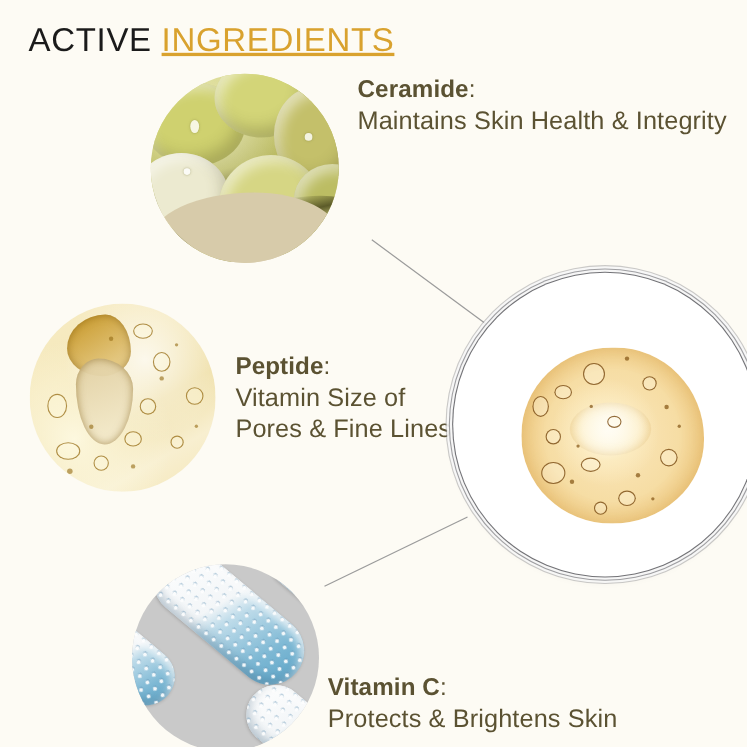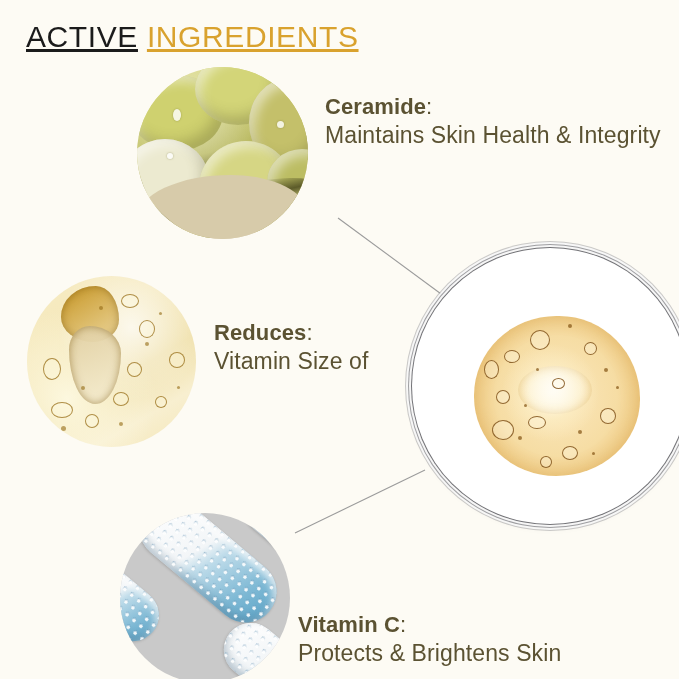--- a/index.html
+++ b/index.html
@@ -21,21 +21,21 @@
   
   #title {
     position: absolute;
     left: 26px;
     top: 22px;
     font-size: 30px;
     letter-spacing: 0.6px;
     white-space: nowrap;
     line-height: 1;
   }
-  #title .word-active { color: #1b1b1b; text-decoration: underline; }
+  #title .word-active { color: #1b1b1b; }
   #title .word-ingredients { color: #d9a22e; text-decoration: underline; }
 
   
   #connectors {
     position: absolute;
     left: 0; top: 0;
     width: 679px; height: 679px;
     pointer-events: none;
   }
 
@@ -192,21 +192,21 @@
     color: #5b5232;
     letter-spacing: 0.1px;
   }
   .callout .name .colon { font-weight: normal; }
   .callout .desc {
     display: block;
     font-size: 23px;
     color: #5b5232;
     letter-spacing: 0.1px;
   }
-  #callout-ceramide { left: 325px; top: 68px; margin-top: 26px; }
+  #callout-ceramide { left: 325px; top: 68px; }
   #callout-peptide  { left: 214px; top: 320px; }
   #callout-vitc     { left: 298px; top: 612px; }
 </style>
 </head>
 <body>
 
 <div id="stage">
 
   <div id="title">
     <span class="word-active">ACTIVE</span>
@@ -257,23 +257,24 @@
     <div class="pep-dot" style="left:118px; top:66px;  width:4px; height:4px;"></div>
     <div class="pep-dot" style="left:54px;  top:110px; width:4px; height:4px;"></div>
     <div class="pep-dot" style="left:92px;  top:146px; width:4px; height:4px;"></div>
     <div class="pep-dot" style="left:34px;  top:150px; width:5px; height:5px;"></div>
     <div class="pep-dot" style="left:132px; top:36px;  width:3px; height:3px;"></div>
     <div class="pep-dot" style="left:150px; top:110px; width:3px; height:3px;"></div>
   </div>
 
   <div class="callout" id="callout-peptide">
     <span class="name">
-      <span>Reduces</span><span class="colon">:</span>
+      <span>Peptide</span><span class="colon">:</span>
     </span>
     <span class="desc">Vitamin Size of</span>
+    <span class="desc">Pores &amp; Fine Lines</span>
   </div>
 
   <div class="swatch" id="swatch-vitc">
     <div class="cap" style="left:8px; top:16px; width:160px; height:62px; transform:rotate(40deg); transform-origin:50% 50%;">
       <div class="beads"></div>
     </div>
     <div class="cap" style="left:-52px; top:62px; width:96px; height:52px; transform:rotate(40deg);">
       <div class="beads"></div>
     </div>
     <div class="cap" style="left:118px; top:-16px; width:104px; height:54px; transform:rotate(40deg);">

